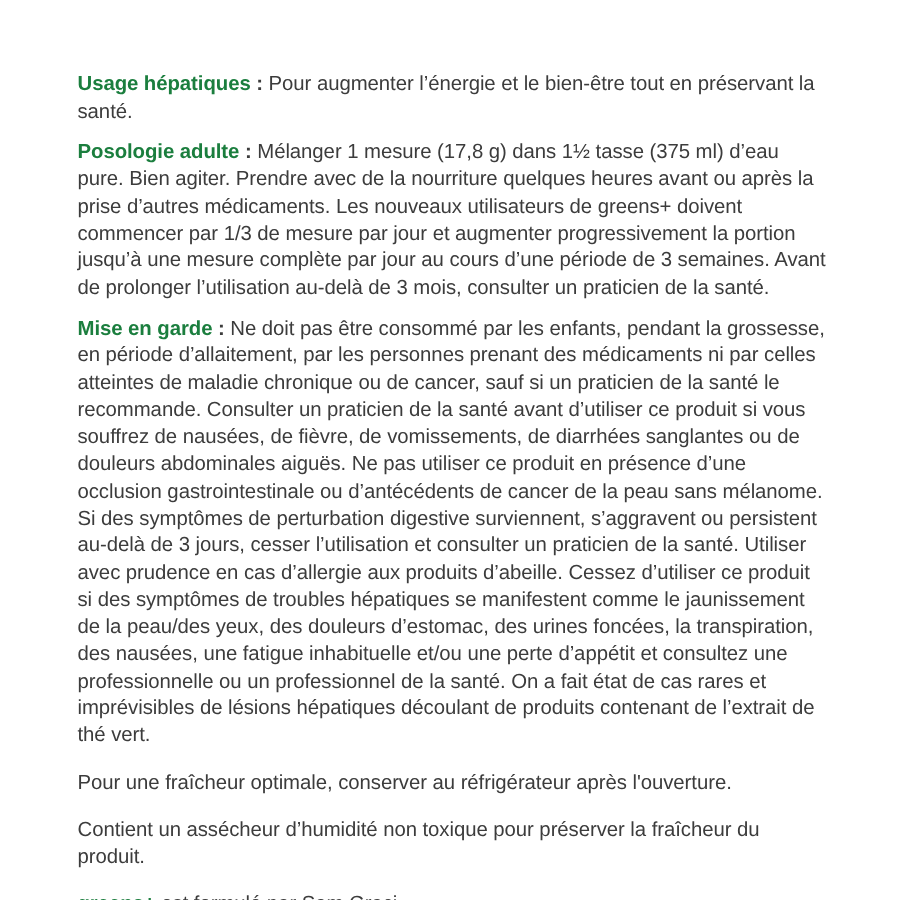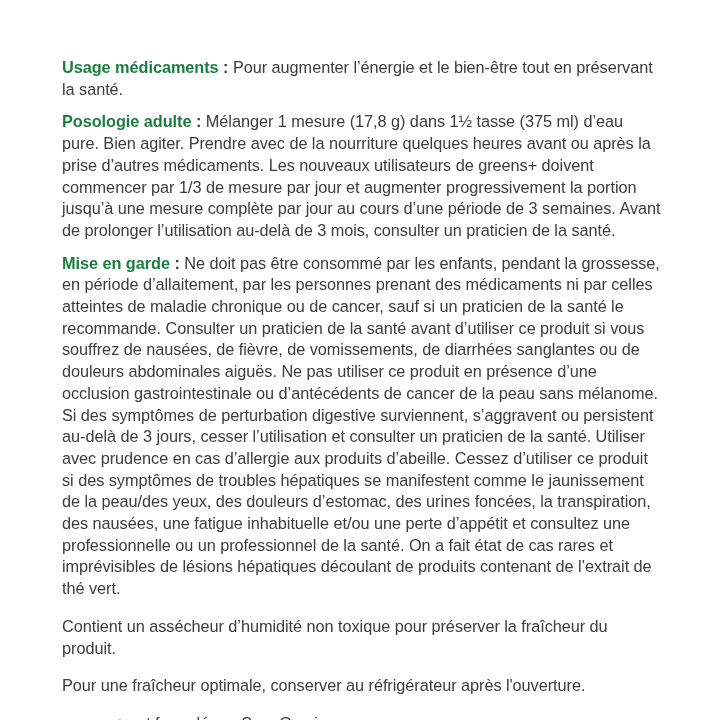--- a/index.html
+++ b/index.html
@@ -38,25 +38,25 @@
   }
   .footer span {
     white-space: pre-wrap;
   }
 </style>
 </head>
 <body>
 
 <div class="page">
 
-  <p class="para"><span class="h">Usage médicaments</span><span class="sep"> : </span><span>Pour augmenter l’énergie et le bien-être tout en préservant la santé.</span></p>
+  <p class="para"><span class="h">Usage hépatiques</span><span class="sep"> : </span><span>Pour augmenter l’énergie et le bien-être tout en préservant la santé.</span></p>
 
   <p class="para"><span class="h">Posologie adulte</span><span class="sep"> : </span><span>Mélanger 1 mesure (17,8 g) dans 1½ tasse (375 ml) d’eau pure. Bien agiter. Prendre avec de la nourriture quelques heures avant ou après la prise d’autres médicaments. Les nouveaux utilisateurs de greens+ doivent commencer par 1/3 de mesure par jour et augmenter progressivement la portion jusqu’à une mesure complète par jour au cours d’une période de 3 semaines. Avant de prolonger l’utilisation au-delà de 3 mois, consulter un praticien de la santé.</span></p>
 
   <p class="para"><span class="h">Mise en garde</span><span class="sep"> : </span><span>Ne doit pas être consommé par les enfants, pendant la grossesse, en période d’allaitement, par les personnes prenant des médicaments ni par celles atteintes de maladie chronique ou de cancer, sauf si un praticien de la santé le recommande. Consulter un praticien de la santé avant d’utiliser ce produit si vous souffrez de nausées, de fièvre, de vomissements, de diarrhées sanglantes ou de douleurs abdominales aiguës. Ne pas utiliser ce produit en présence d’une occlusion gastrointestinale ou d’antécédents de cancer de la peau sans mélanome. Si des symptômes de perturbation digestive surviennent, s’aggravent ou persistent au-delà de 3 jours, cesser l’utilisation et consulter un praticien de la santé. Utiliser avec prudence en cas d’allergie aux produits d’abeille. Cessez d’utiliser ce produit si des symptômes de troubles hépatiques se manifestent comme le jaunissement de la peau/des yeux, des douleurs d’estomac, des urines foncées, la transpiration, des nausées, une fatigue inhabituelle et/ou une perte d’appétit et consultez une professionnelle ou un professionnel de la santé. On a fait état de cas rares et imprévisibles de lésions hépatiques découlant de produits contenant de l’extrait de thé vert.</span></p>
 
+  <p class="para note">Pour une fraîcheur optimale, conserver au réfrigérateur après l'ouverture.</p>
+
   <p class="para note">Contient un assécheur d’humidité non toxique pour préserver la fraîcheur du produit.</p>
-
-  <p class="para note">Pour une fraîcheur optimale, conserver au réfrigérateur après l'ouverture.</p>
 
   <p class="para footer"><span class="h">greens+</span><span> est formulé par Sam Graci.</span></p>
 
 </div>
 
 </body></html>

